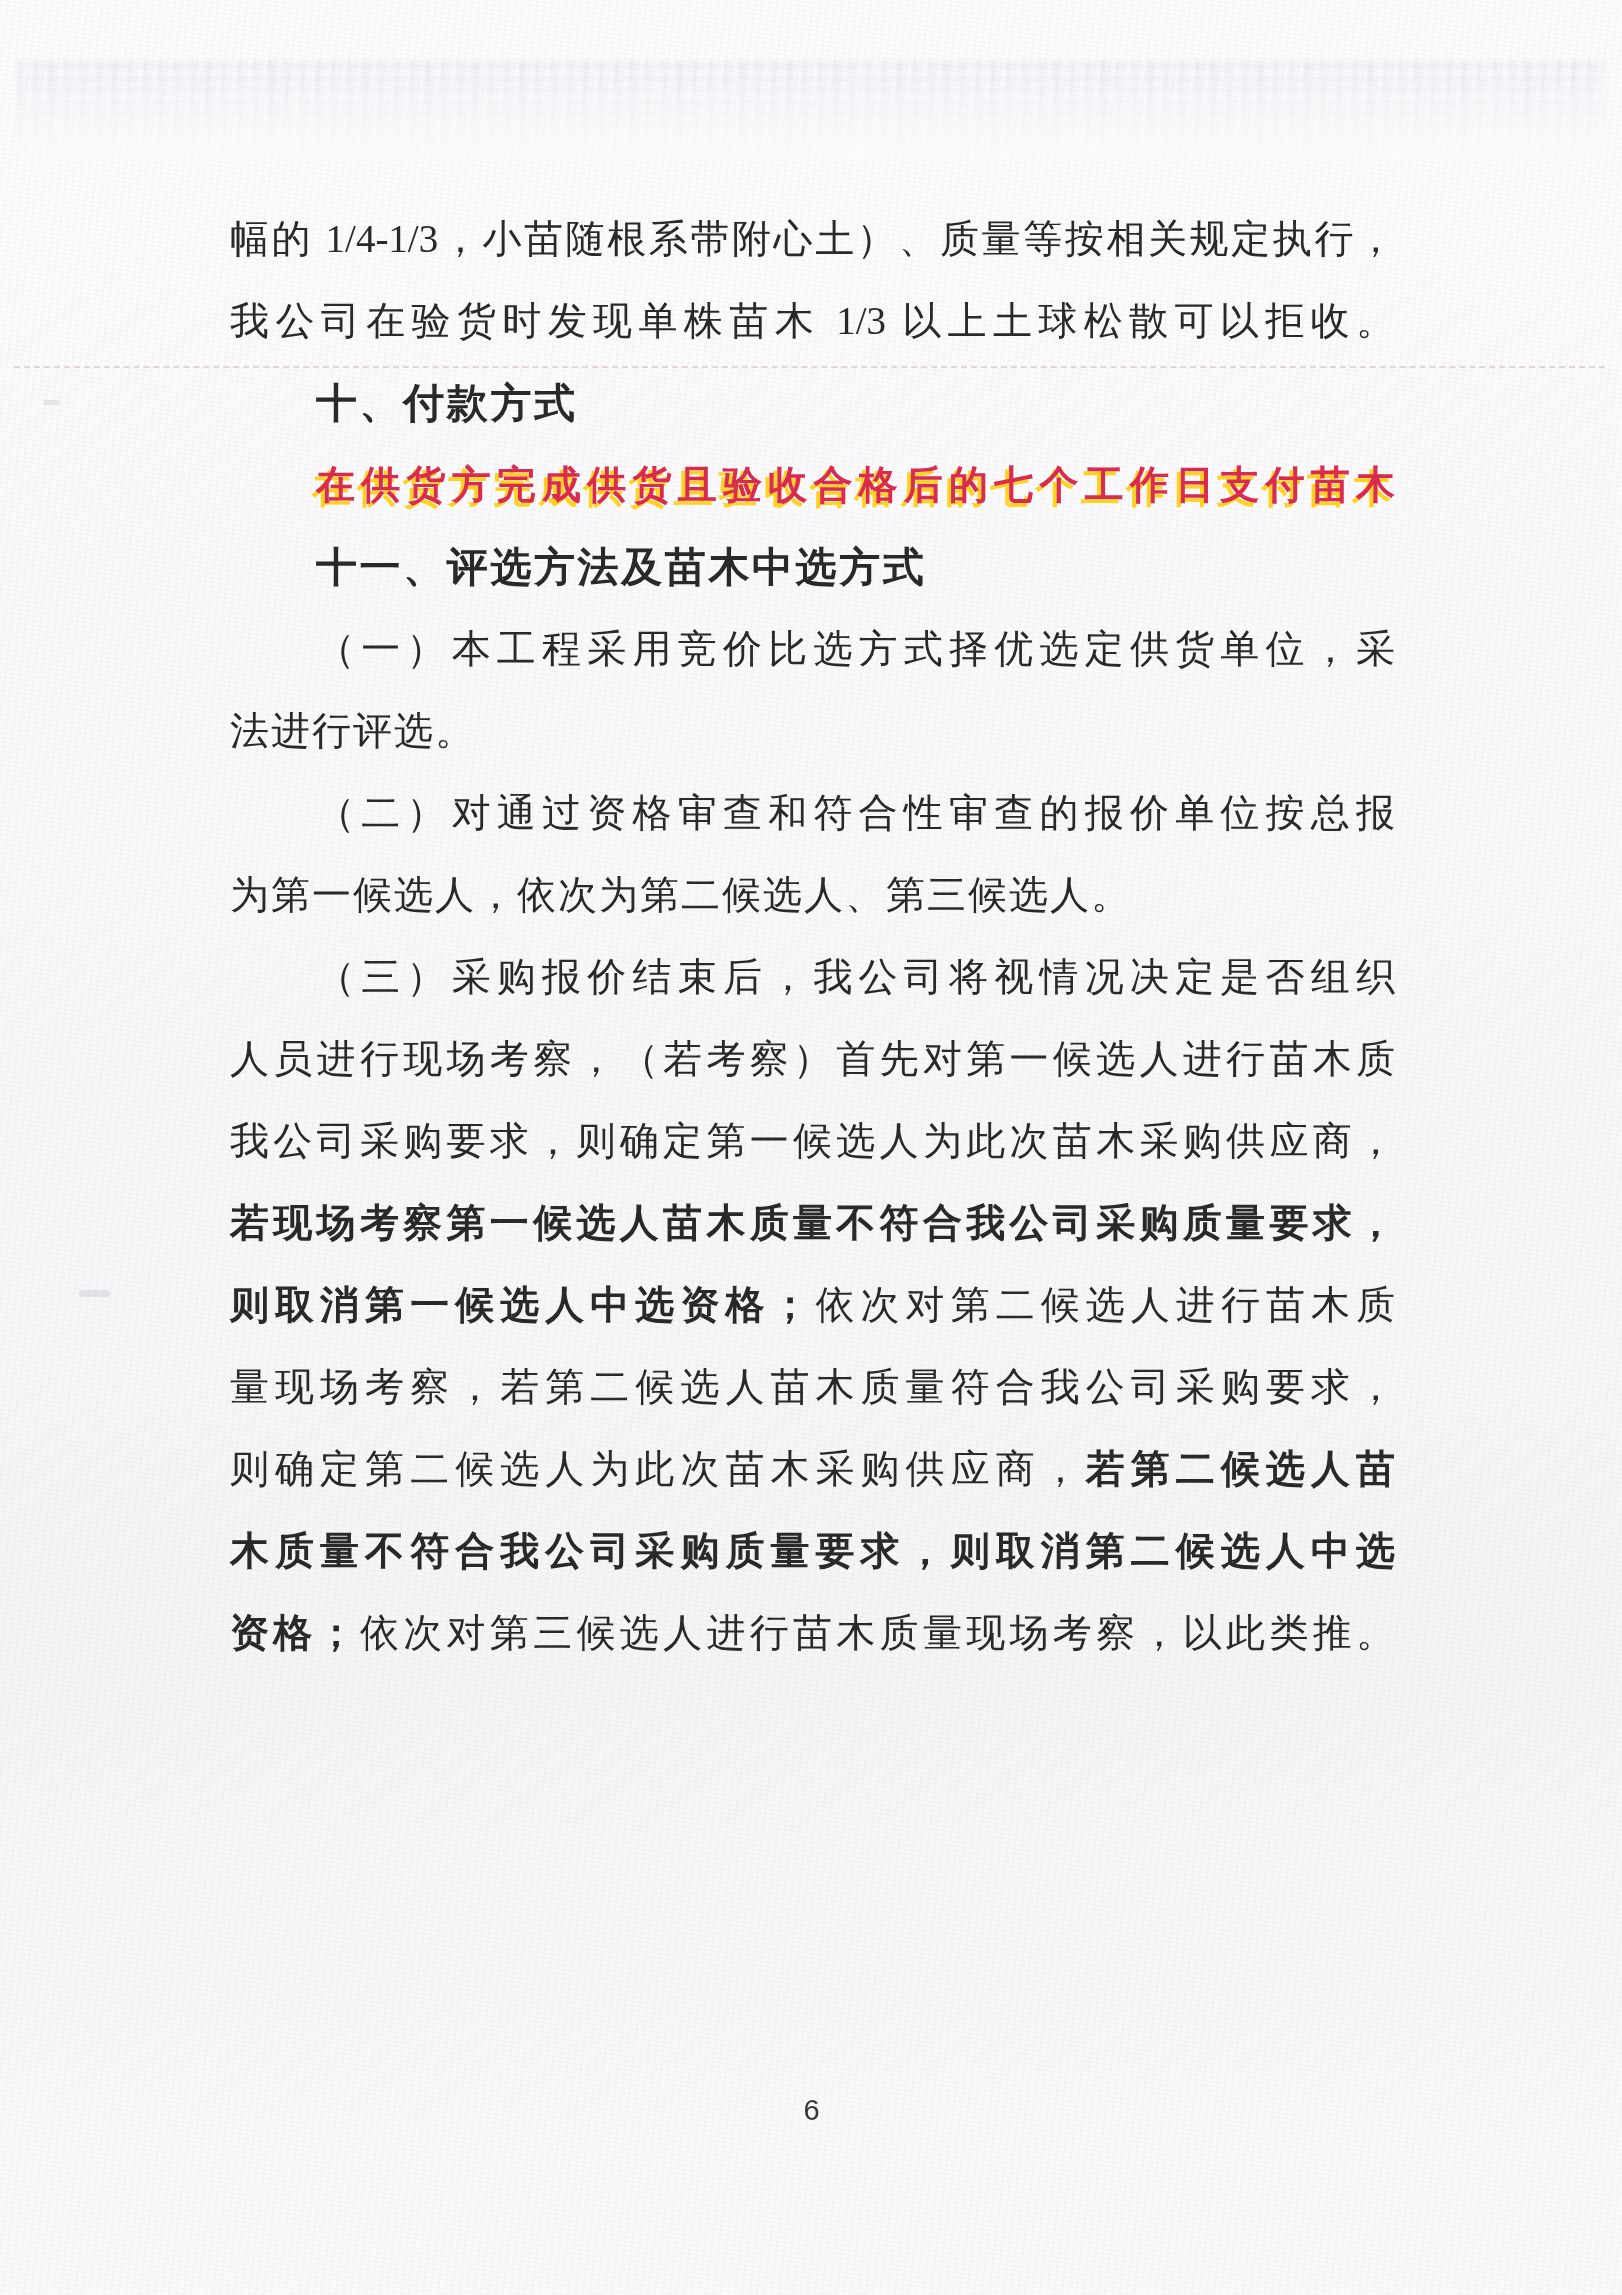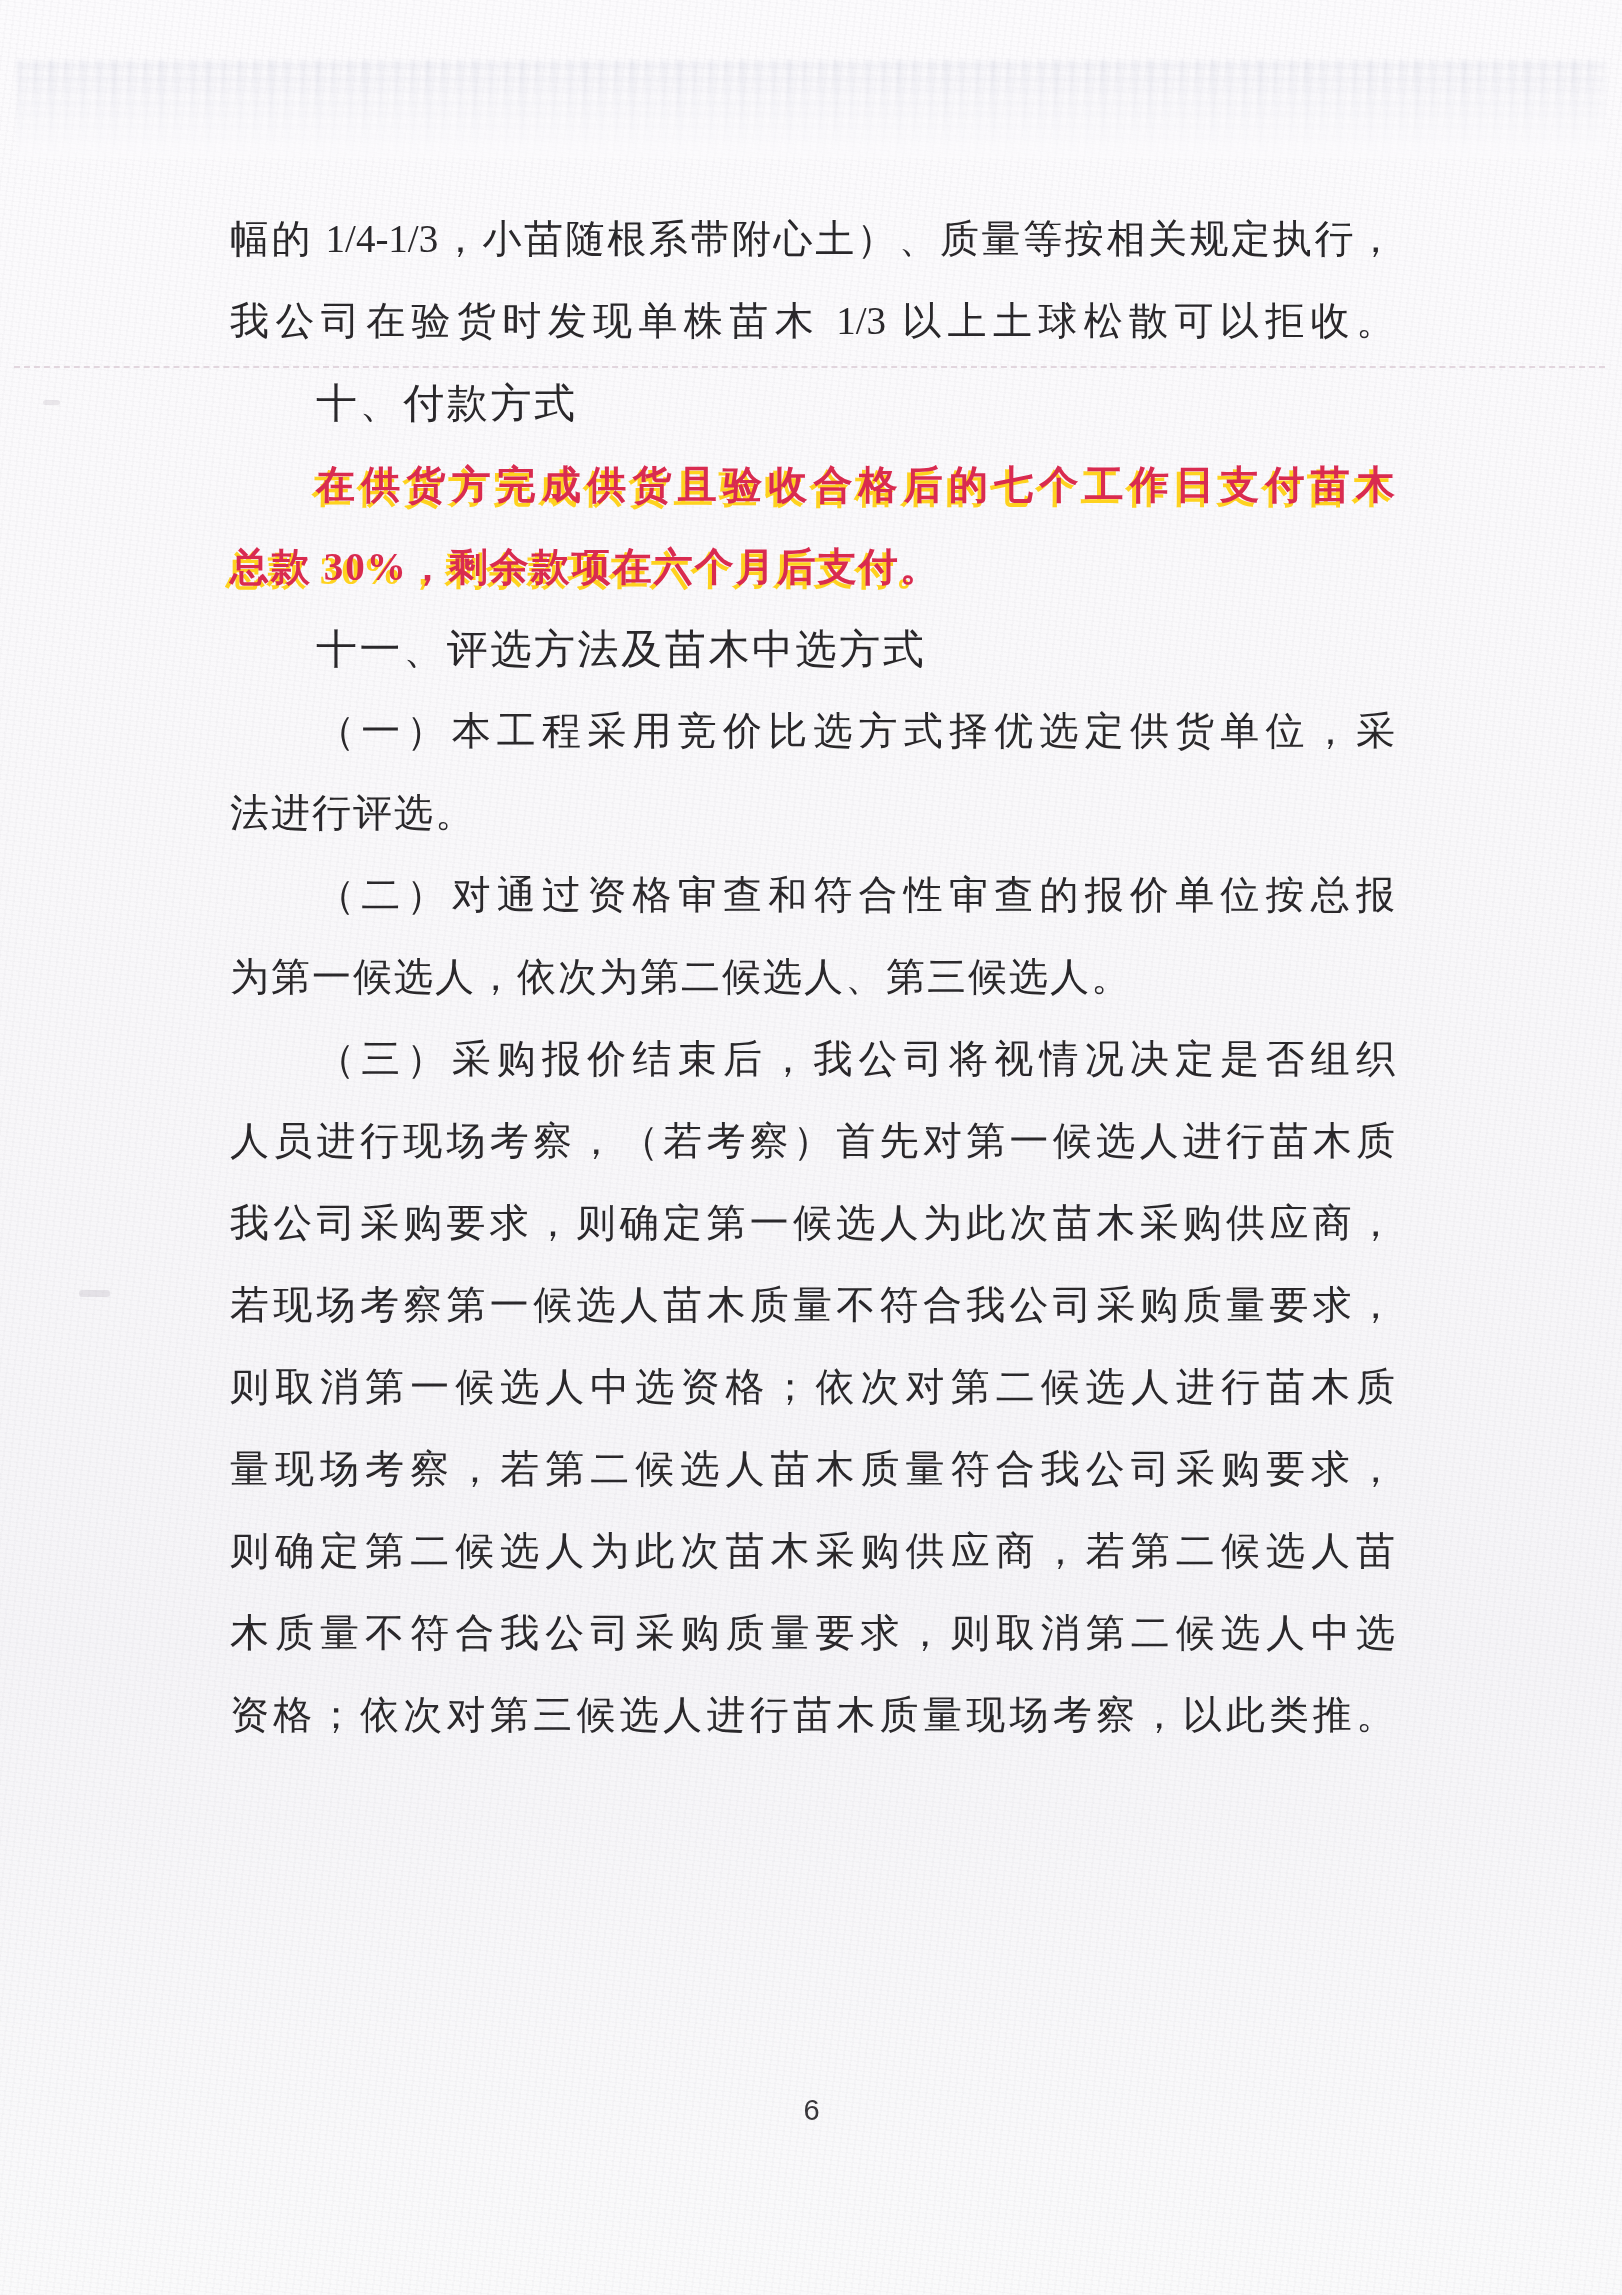--- a/index.html
+++ b/index.html
@@ -97,21 +97,21 @@
     letter-spacing: 0;
   }
   .line.i {
     text-indent: 86px;
   }
   .line.h {
     font-size: 41px;
     letter-spacing: 2.6px;
   }
   .b {
-    font-weight: normal;
+    font-weight: bold;
   }
   .r {
     color: #d92b50;
     font-weight: bold;
     text-shadow: -3.9px 3.9px 0 #fed21f;
     margin-top: 33px;
   }
   .pageno {
     position: absolute;
     top: 2091px;
@@ -132,21 +132,20 @@
   <div class="bleed"></div>
   <div class="dash-line"></div>
   <div class="smudge-1"></div>
   <div class="smudge-2"></div>
 
   <div class="doc">
       <div class="line j"><span class="">幅的 1/4-1/3，小苗随根系带附心土）、质量等按相关规定执行，</span></div>
       <div class="line j"><span class="">我公司在验货时发现单株苗木 1/3 以上土球松散可以拒收。</span></div>
       <div class="line i h"><span class="b">十、付款方式</span></div>
       <div class="line j i"><span class="r">在供货方完成供货且验收合格后的七个工作日支付苗木</span></div>
-      <div class="line"><span class="r">总款 30%，剩余款项在六个月后支付。</span></div>
       <div class="line i h"><span class="b">十一、评选方法及苗木中选方式</span></div>
       <div class="line j i"><span class="">（一）本工程采用竞价比选方式择优选定供货单位，采</span></div>
       <div class="line"><span class="">法进行评选。</span></div>
       <div class="line j i"><span class="">（二）对通过资格审查和符合性审查的报价单位按总报</span></div>
       <div class="line"><span class="">为第一候选人，依次为第二候选人、第三候选人。</span></div>
       <div class="line j i"><span class="">（三）采购报价结束后，我公司将视情况决定是否组织</span></div>
       <div class="line j"><span class="">人员进行现场考察，（若考察）首先对第一候选人进行苗木质</span></div>
       <div class="line j"><span class="">我公司采购要求，则确定第一候选人为此次苗木采购供应商，</span></div>
       <div class="line j"><span class="b">若现场考察第一候选人苗木质量不符合我公司采购质量要求，</span></div>
       <div class="line j"><span class="b">则取消第一候选人中选资格；</span><span class="">依次对第二候选人进行苗木质</span></div>

